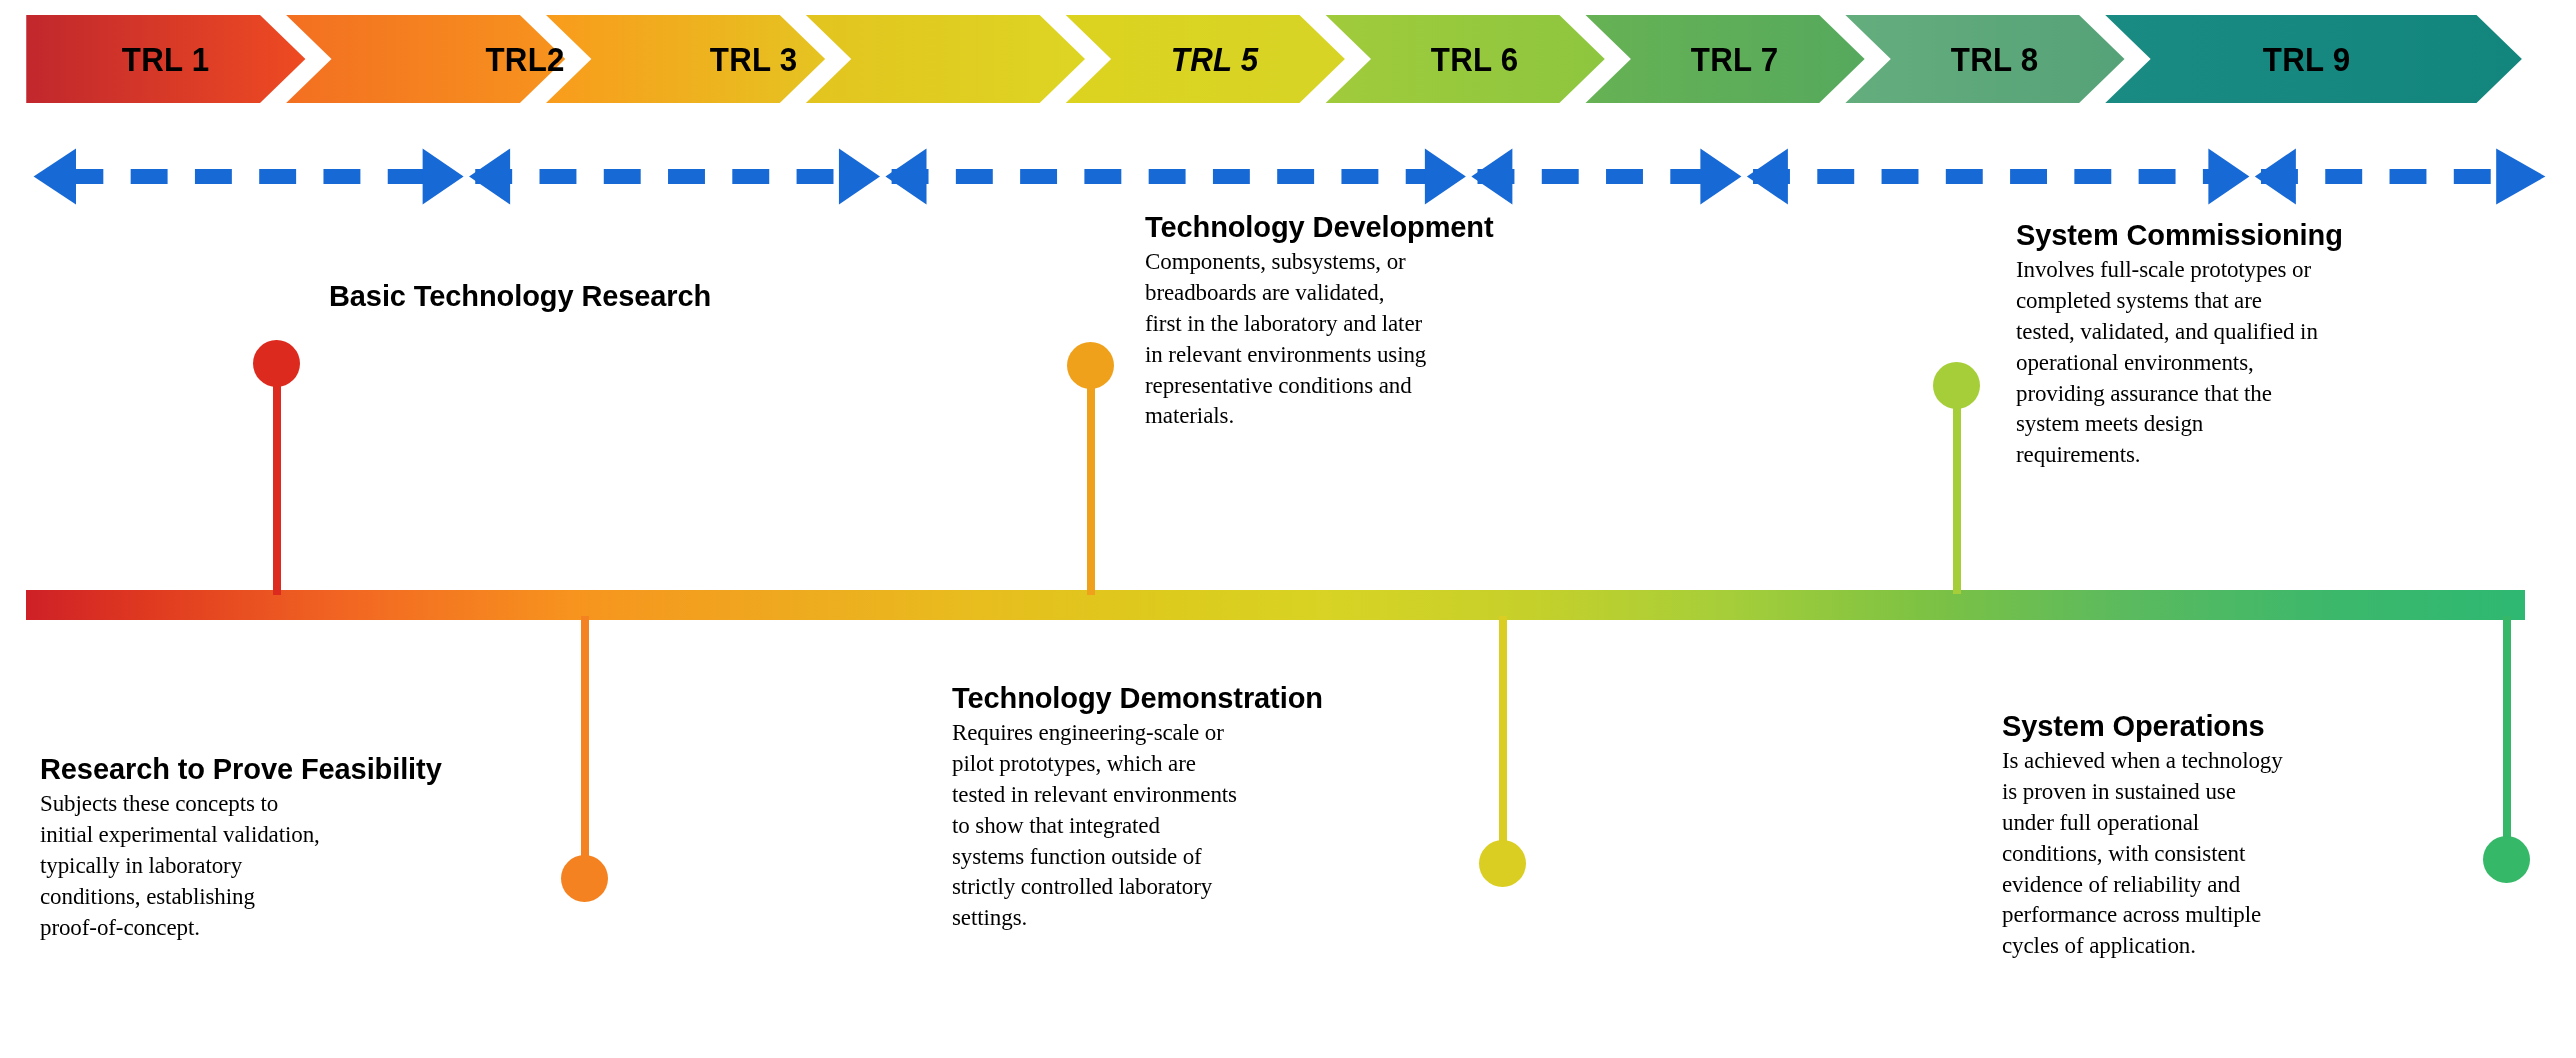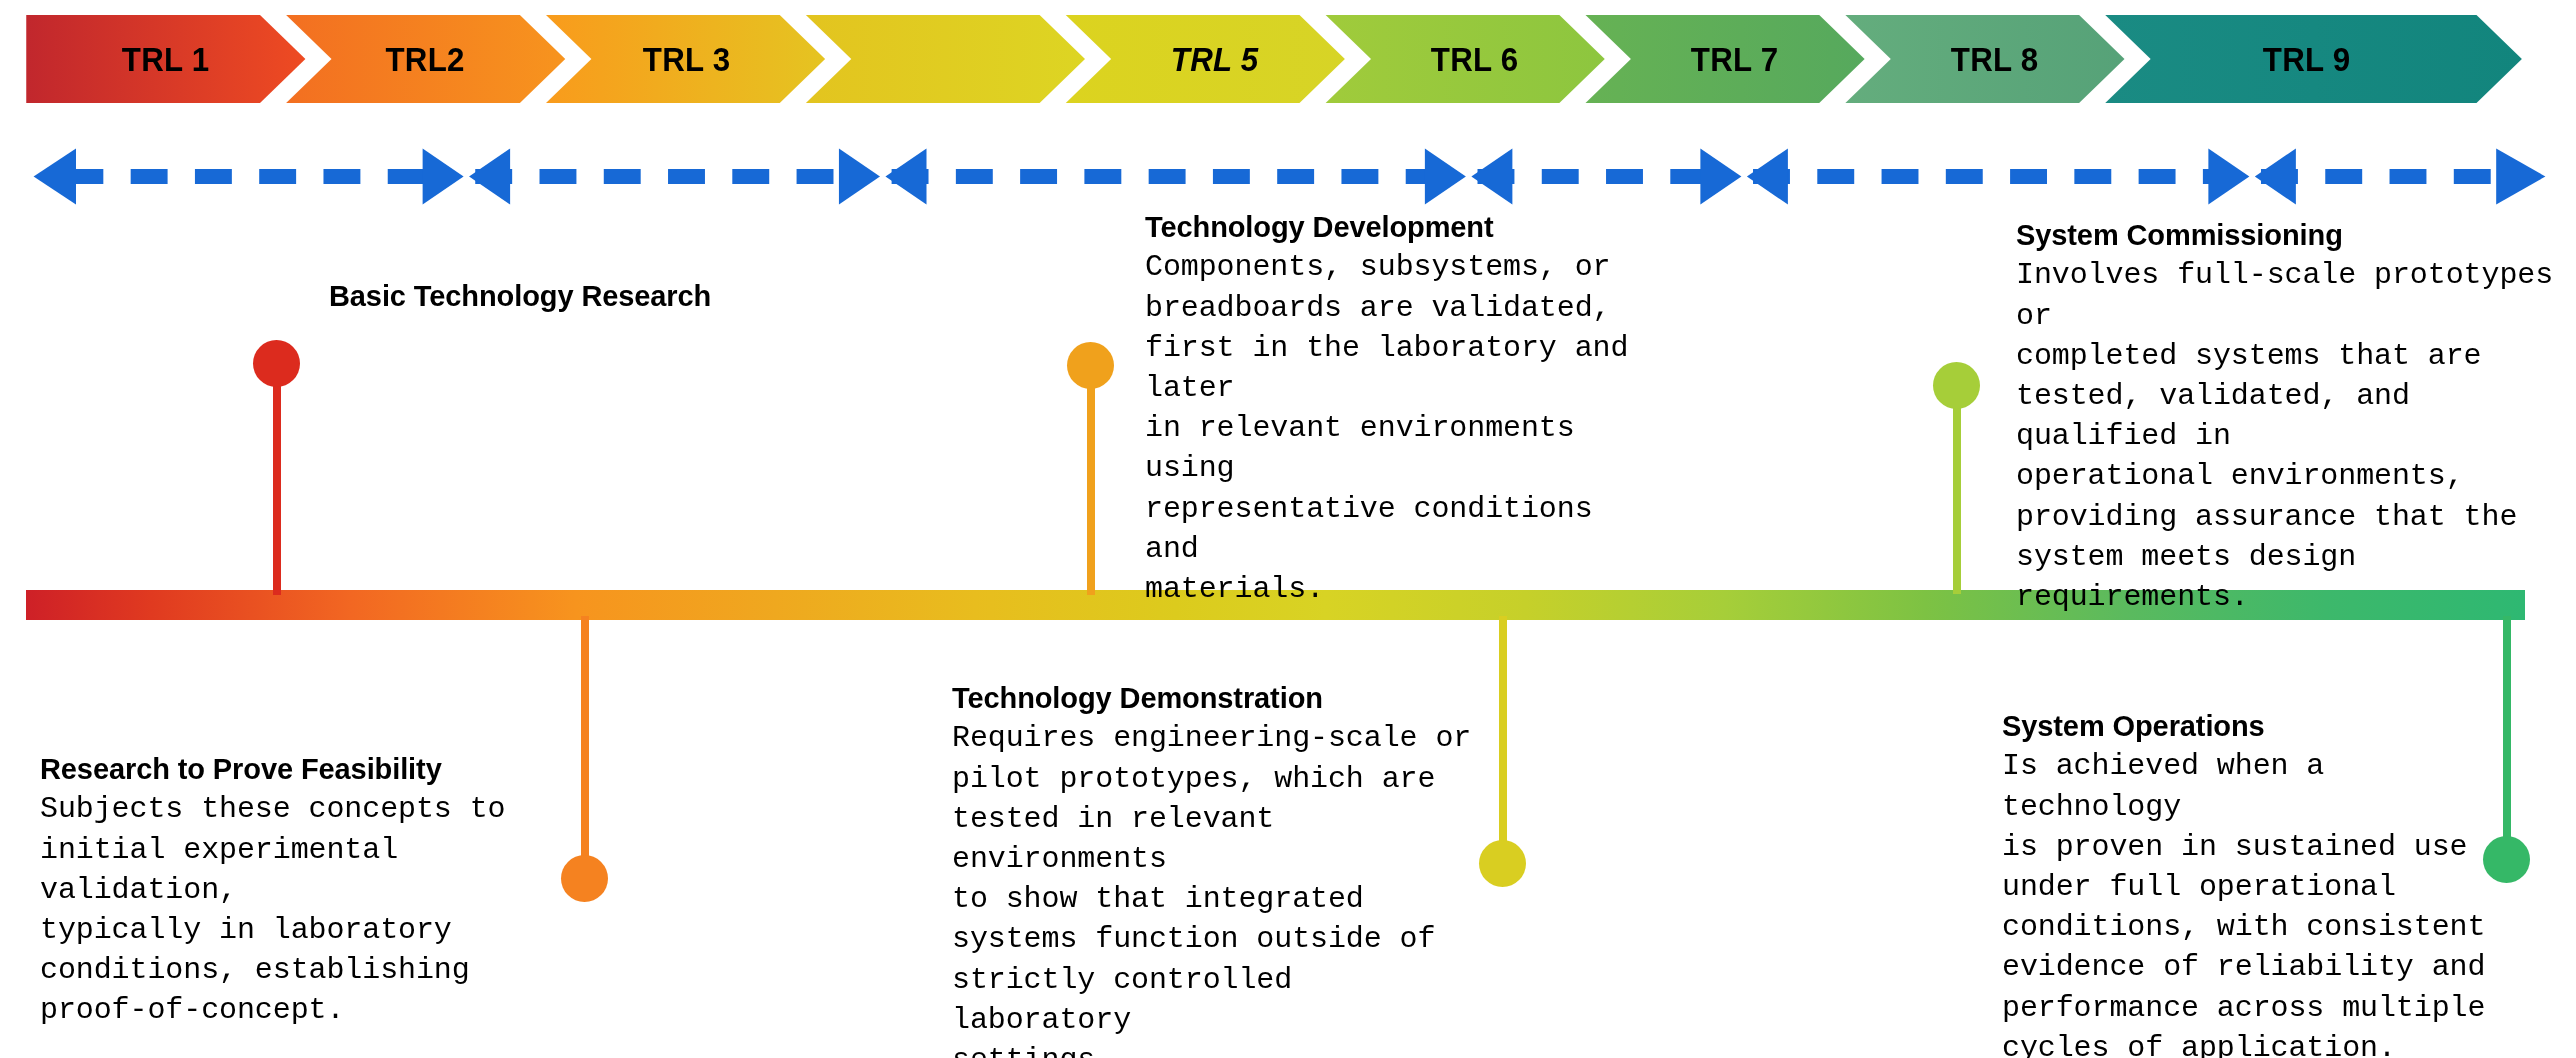--- a/index.html
+++ b/index.html
@@ -53,23 +53,23 @@
   .dot{position:absolute;border-radius:50%;}
 
   
   .callout{position:absolute;}
   .callout .c-title{
     font-size:29px;font-weight:bold;line-height:1.30;
     margin:0 0 0.7px 0;letter-spacing:-0.1px;
     font-family:"Liberation Sans","DejaVu Sans",sans-serif;
   }
   .callout .c-body{
-    font-size:30px;font-weight:normal;line-height:1.34;
+    font-size:23px;font-weight:normal;line-height:1.34;
     margin:0;letter-spacing:-0.1px;white-space:pre-line;
-    font-family:Liberation Mono, monospace;
+    font-family:Liberation Serif, serif;
   }
 </style>
 </head>
 <body>
 
 <div class="stage">
 
   <div id="chevron-banner">
     <svg width="2525" height="88" viewBox="0 0 3672 128">
       <defs>
@@ -118,24 +118,24 @@
       <path d="M1512,0 H1852 L1918,64 L1852,128 H1512 L1578,64 Z" fill="url(#g5)"></path>
       <path d="M1890,0 H2230 L2296,64 L2230,128 H1890 L1956,64 Z" fill="url(#g6)"></path>
       <path d="M2268,0 H2608 L2674,64 L2608,128 H2268 L2334,64 Z" fill="url(#g7)"></path>
       <path d="M2646,0 H2986 L3052,64 L2986,128 H2646 L2712,64 Z" fill="url(#g8)"></path>
       <path d="M3024,0 H3564 L3630,64 L3564,128 H3024 L3090,64 Z" fill="url(#g9)"></path>
     </svg>
 
     <div class="chev" style="left:0px;width:279px;">
       <span class="lbl">TRL 1</span>
     </div>
-    <div class="chev" style="left:265px;width:268px;">
+    <div class="chev" style="left:274px;width:268px;justify-content:flex-end;">
       <span class="lbl">TRL2</span>
     </div>
-    <div class="chev" style="left:527px;width:268px;">
+    <div class="chev" style="left:507px;width:268px;justify-content:flex-end;">
       <span class="lbl">TRL 3</span>
     </div>
     <div class="chev" style="left:1055px;width:268px;font-style:italic;">
       <span class="lbl">TRL 5</span>
     </div>
     <div class="chev" style="left:1315px;width:268px;">
       <span class="lbl">TRL 6</span>
     </div>
     <div class="chev" style="left:1575px;width:268px;">
       <span class="lbl">TRL 7</span>

